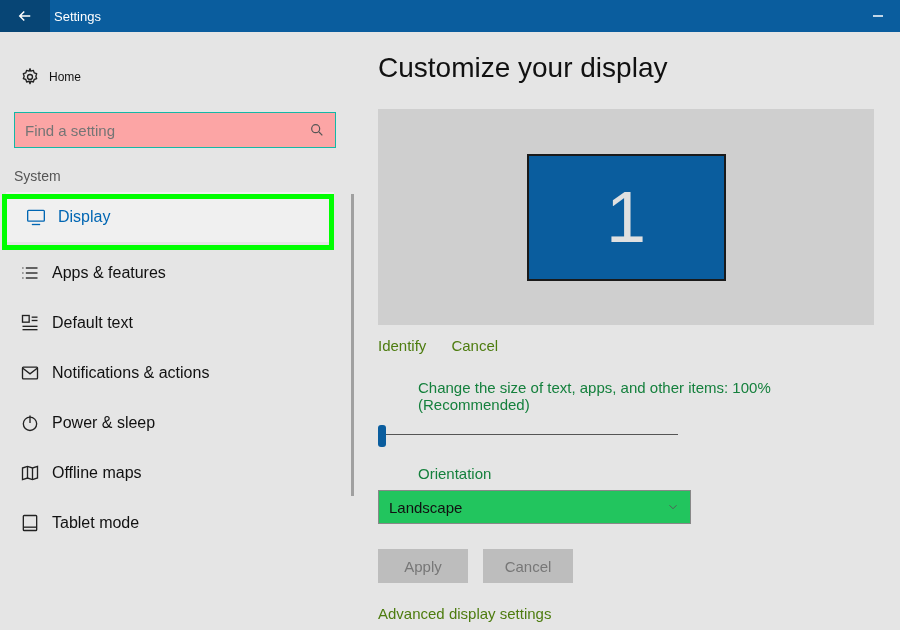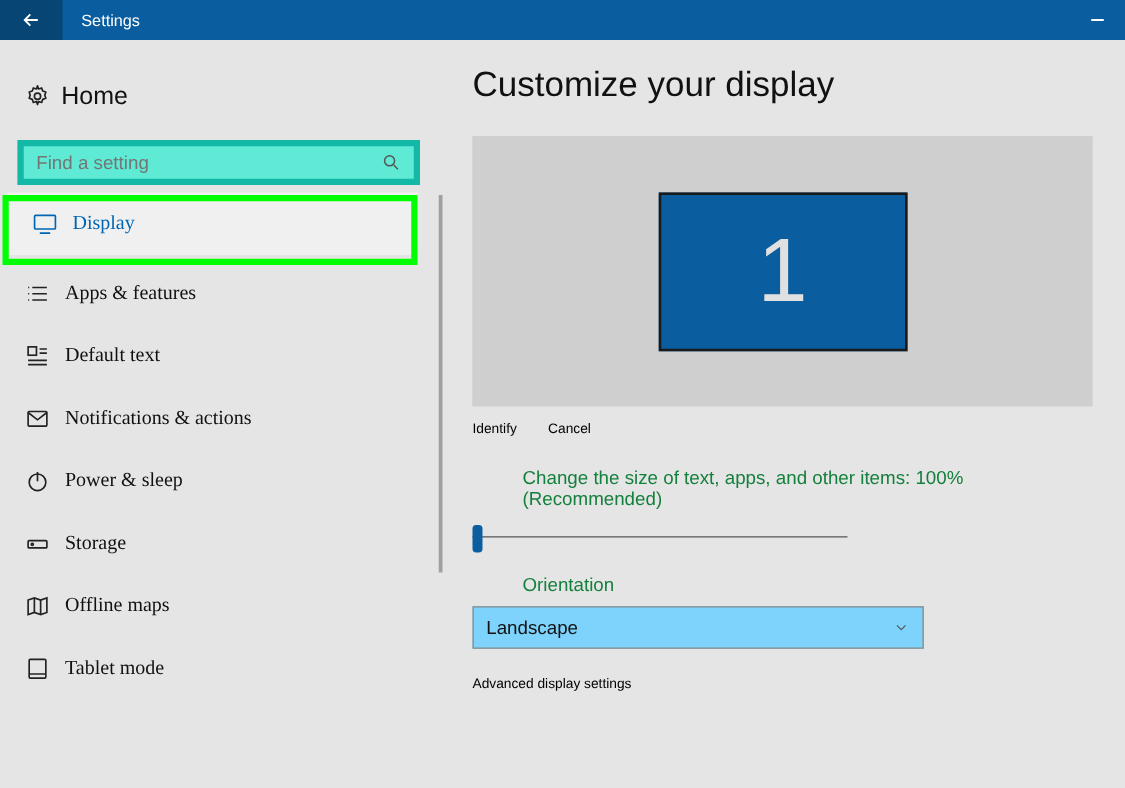--- a/index.html
+++ b/index.html
@@ -1,48 +1,48 @@
 <!DOCTYPE html>
 <html><head>
 <meta charset="utf-8">
 <style>
   * { box-sizing: border-box; margin: 0; padding: 0; font-family: "Segoe UI", Tahoma, sans-serif; }
   body { width: 900px; height: 630px; background: #e5e5e5; overflow: hidden; }
   .titlebar { height: 32px; background: #0a5d9e; display: flex; align-items: center; color: #fff; }
   .back-btn { width: 50px; height: 100%; background: #074575; display: flex; align-items: center; justify-content: center; cursor: pointer; }
-  .title-text { margin-left: 15px; font-size: 13px; font-weight: 400; }
+  .title-text { margin-left: 4px; font-size: 13px; font-weight: 400; }
   .win-controls { margin-left: auto; display: flex; }
   .win-btn { width: 44px; height: 32px; display: flex; align-items: center; justify-content: center; cursor: pointer; font-size: 14px; }
   .content { display: flex; height: calc(100% - 32px); }
   .sidebar { width: 350px; background: #e5e5e5; padding-top: 25px; position: relative; }
   .home-row { display: flex; align-items: center; height: 40px; padding-left: 20px; cursor: pointer; }
   .home-row .icon { width: 25px; display: flex; align-items: center; }
-  .home-row .label { font-size: 20px; color: #111; margin-left: 4px; }
-  .search-box { margin: 15px 14px 0 14px; height: 36px; border: 5px solid #14b8a6; background: #5eead4; display: flex; align-items: center; padding: 0 10px; }
+  .home-row .label { font-size: 12px; color: #111; margin-left: 4px; }
+  .search-box { margin: 15px 14px 0 14px; height: 36px; border: 1px solid #14b8a6; background: #fca5a5; display: flex; align-items: center; padding: 0 10px; }
   .search-box input { flex: 1; border: none; background: transparent; font-size: 15px; color: #666; outline: none; }
   .category-header { margin: 20px 0 8px 14px; font-size: 14px; color: #555; }
   .nav-list { position: relative; }
   .highlight-box { position: absolute; left: 2px; top: 2px; width: 332px; height: 56px; border: 5px solid #00ff00; pointer-events: none; z-index: 10; }
   .nav-item { display: flex; align-items: center; height: 50px; padding-left: 20px; cursor: pointer; font-size: 16px; color: #111; }
   .nav-item .icon { width: 28px; display: flex; align-items: center; }
   .nav-item.active { background: #f0f0f0; color: #0066b3; margin: 6px 0 6px 6px; width: 328px; }
   .nav-item.active .icon svg { stroke: #0066b3; }
-  .nav-item .label { margin-left: 4px; font-family: Liberation Serif, serif; }
+  .nav-item .label { margin-left: 4px; }
   .scroll-indicator { position: absolute; right: -4px; top: 2px; width: 3px; height: 302px; background: #a0a0a0; }
   .main { flex: 1; background: #e5e5e5; padding: 20px 28px 0 28px; overflow: hidden; }
   .main h1 { font-size: 28px; font-weight: 400; color: #111; margin-bottom: 25px; }
   .display-preview { width: 496px; height: 216px; background: #cfcfcf; border: 1px solid #cfcfcf; display: flex; align-items: center; justify-content: center; }
   .monitor-box { width: 199px; height: 127px; background: #0a5d9e; border: 2px solid #1a1a1a; display: flex; align-items: center; justify-content: center; color: #e0e0e0; font-size: 72px; font-weight: 300; }
   .link-row { display: flex; gap: 25px; margin-top: 12px; }
-  .link { color: #000000; font-size: 11px; cursor: pointer; }
+  .link { color: #4d7c0f; font-size: 15px; cursor: pointer; }
   .setting-label { margin-top: 25px; font-size: 15px; color: #15803d; margin-left: 40px; }
   .slider { position: relative; width: 300px; height: 24px; margin-top: 10px; }
   .slider-track { position: absolute; top: 11px; width: 100%; height: 1px; background: #555; }
   .slider-thumb { position: absolute; left: 0; top: 2px; width: 8px; height: 22px; background: #0a5d9e; border-radius: 3px; }
-  .dropdown { margin-top: 8px; width: 361px; height: 34px; border: 1px solid #888; background: #7dd3fc; display: flex; align-items: center; padding: 0 10px; cursor: pointer; }
+  .dropdown { margin-top: 8px; width: 313px; height: 34px; border: 1px solid #888; background: #22c55e; display: flex; align-items: center; padding: 0 10px; cursor: pointer; }
   .dropdown .value { flex: 1; font-size: 15px; color: #111; }
   .btn-row { display: flex; gap: 15px; margin-top: 25px; }
   .btn { width: 90px; height: 34px; background: #bdbdbd; color: #777; display: flex; align-items: center; justify-content: center; font-size: 15px; cursor: pointer; }
   .adv-link { margin-top: 22px; }
   svg { display: block; }
 </style>
 </head>
 <body>
 
 <div class="titlebar">
@@ -74,20 +74,21 @@
     </div>
 
     <div class="search-box">
       <input type="text" placeholder="Find a setting" style="">
       <svg width="16" height="16" viewBox="0 0 24 24" fill="none" stroke="#555" stroke-width="1.8">
           <circle cx="10" cy="10" r="6"></circle>
           <line x1="15" y1="15" x2="20" y2="20"></line>
         </svg>
     </div>
 
+    <div class="category-header">System</div>
 
     <div class="nav-list">
       <div class="highlight-box"></div>
       <div class="scroll-indicator"></div>
 
       <div class="nav-item active">
         <span class="icon">
           <svg width="20" height="20" viewBox="0 0 24 24" fill="none" stroke="#0066b3" stroke-width="1.6">
               <rect x="2" y="4" width="20" height="13" rx="1"></rect>
               <line x1="7" y1="21" x2="17" y2="21"></line>
@@ -136,29 +137,20 @@
       <div class="nav-item">
         <span class="icon">
           <svg width="20" height="20" viewBox="0 0 24 24" fill="none" stroke="#222" stroke-width="1.6">
               <circle cx="12" cy="13" r="8"></circle>
               <line x1="12" y1="3" x2="12" y2="12"></line>
             </svg>
         </span>
         <span class="label">Power &amp; sleep</span>
       </div>
 
-      <div class="nav-item">
-        <span class="icon">
-          <svg width="20" height="20" viewBox="0 0 24 24" fill="none" stroke="#222" stroke-width="1.6">
-              <rect x="3" y="9" width="18" height="7" rx="1"></rect>
-              <circle cx="7" cy="12.5" r="1"></circle>
-            </svg>
-        </span>
-        <span class="label">Storage</span>
-      </div>
 
       <div class="nav-item">
         <span class="icon">
           <svg width="20" height="20" viewBox="0 0 24 24" fill="none" stroke="#222" stroke-width="1.6">
               <path d="M3 6l6-2 6 2 6-2v14l-6 2-6-2-6 2z"></path>
               <line x1="9" y1="4" x2="9" y2="18"></line>
               <line x1="15" y1="6" x2="15" y2="20"></line>
             </svg>
         </span>
         <span class="label">Offline maps</span>
@@ -197,16 +189,24 @@
     </div>
 
     <div class="setting-label" style="margin-top:18px">Orientation</div>
     <div class="dropdown">
       <span class="value">Landscape</span>
       <svg width="14" height="14" viewBox="0 0 24 24" fill="none" stroke="#555" stroke-width="1.6">
           <path d="M6 9l6 6 6-6"></path>
         </svg>
     </div>
 
+    <div class="btn-row">
+      <div class="btn">
+          <span>Apply</span>
+        </div>
+      <div class="btn">
+          <span>Cancel</span>
+        </div>
+    </div>
 
     <div class="link adv-link">Advanced display settings</div>
   </div>
 </div>
 
 </body></html>

